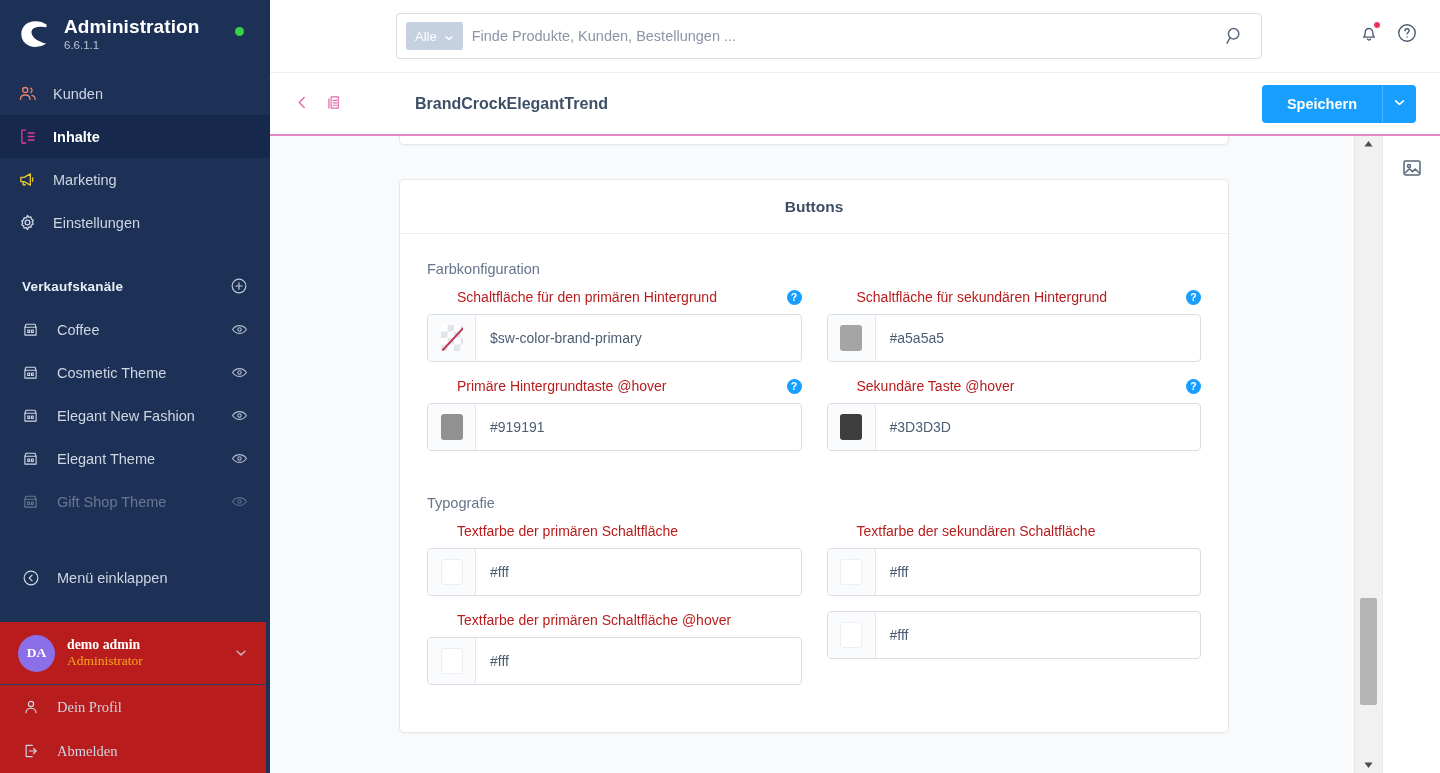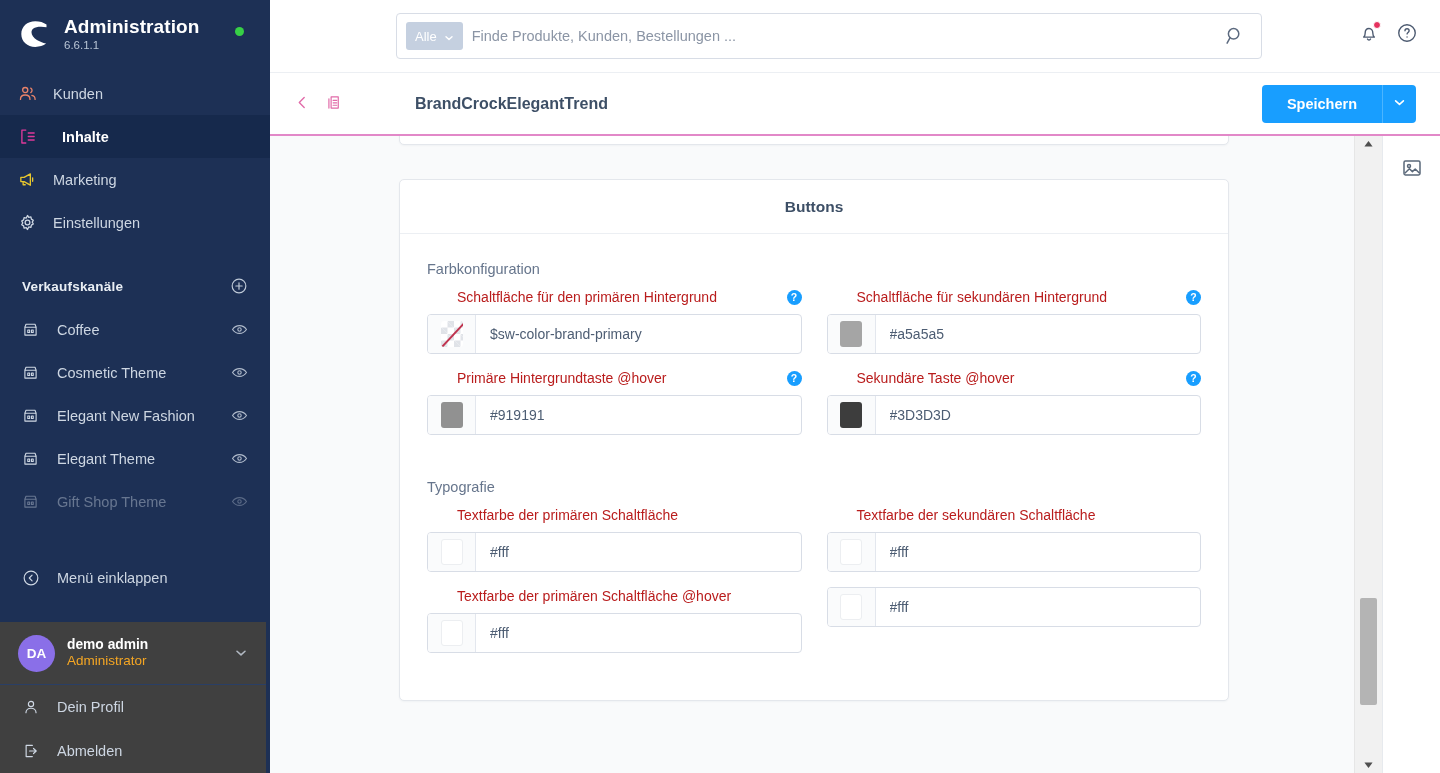--- a/index.html
+++ b/index.html
@@ -38,21 +38,21 @@
 
   .sb-nav { margin-top: 6px; }
   .sb-item {
     display: flex; align-items: center;
     height: 43px; padding: 0 18px;
     font-size: 14.5px; color: #cdd6e2;
     cursor: pointer; position: relative;
   }
   .sb-item .ico { width: 26px; flex: 0 0 26px; display: flex; align-items: center; }
   .sb-item .lbl { margin-left: 9px; }
-  .sb-item.active { background: #16294c; color: #ffffff; font-weight: 600; gap: 9px; }
+  .sb-item.active { background: #16294c; color: #ffffff; font-weight: 600; }
   .sb-item.active .lbl { color: #fff; }
 
   .sb-section {
     margin-top: 24px;
     display: flex; align-items: center; justify-content: space-between;
     padding: 0 22px 0 22px; height: 36px;
   }
   .sb-section-title { font-size: 13.5px; font-weight: bold; color: #e9eef4; letter-spacing: .2px; }
   .sb-plus { width: 18px; height: 18px; cursor: pointer; opacity: .88; }
 
@@ -70,21 +70,22 @@
   .sb-collapse {
     position: absolute; left: 0; right: 0; bottom: 173px;
     display: flex; align-items: center; height: 44px; padding: 0 22px;
     background: #1d3055; font-size: 14.5px; color: #cdd6e2; cursor: pointer;
   }
   .sb-collapse .ico { width: 24px; flex: 0 0 24px; display: flex; align-items: center; }
   .sb-collapse .lbl { margin-left: 11px; }
 
   .sb-footer {
     position: absolute; left: 0; right: 4px; bottom: 0;
-    background: #404040;
+    background: #b91c1c;
+    font-family: Liberation Serif, serif;
   }
   .sb-user {
     display: flex; align-items: center;
     height: 62px; padding: 0 18px; cursor: pointer;
   }
   .avatar {
     width: 37px; height: 37px; border-radius: 50%;
     background: #8a6fe8;
     color: #fff; font-size: 13.5px; font-weight: bold;
     display: flex; align-items: center; justify-content: center;
@@ -242,21 +243,21 @@
     margin-left: auto;
     width: 15px; height: 15px; border-radius: 50%;
     background: #189eff; color: #fff;
     font-size: 10.5px; font-weight: bold;
     display: flex; align-items: center; justify-content: center;
     cursor: pointer; line-height: 1;
   }
   .colorfield {
     display: flex; align-items: stretch;
     border: 1px solid #d8dde6; border-radius: 4px;
-    background: #fff; height: 40px; overflow: hidden;
+    background: #fff; height: 48px; overflow: hidden;
   }
   .swatch-cell {
     width: 48px; flex: 0 0 48px;
     border-right: 1px solid #e3e7ee;
     background: #fafbfc;
     display: flex; align-items: center; justify-content: center;
     cursor: pointer;
   }
   .swatch {
     width: 22px; height: 26px; border-radius: 3px;

